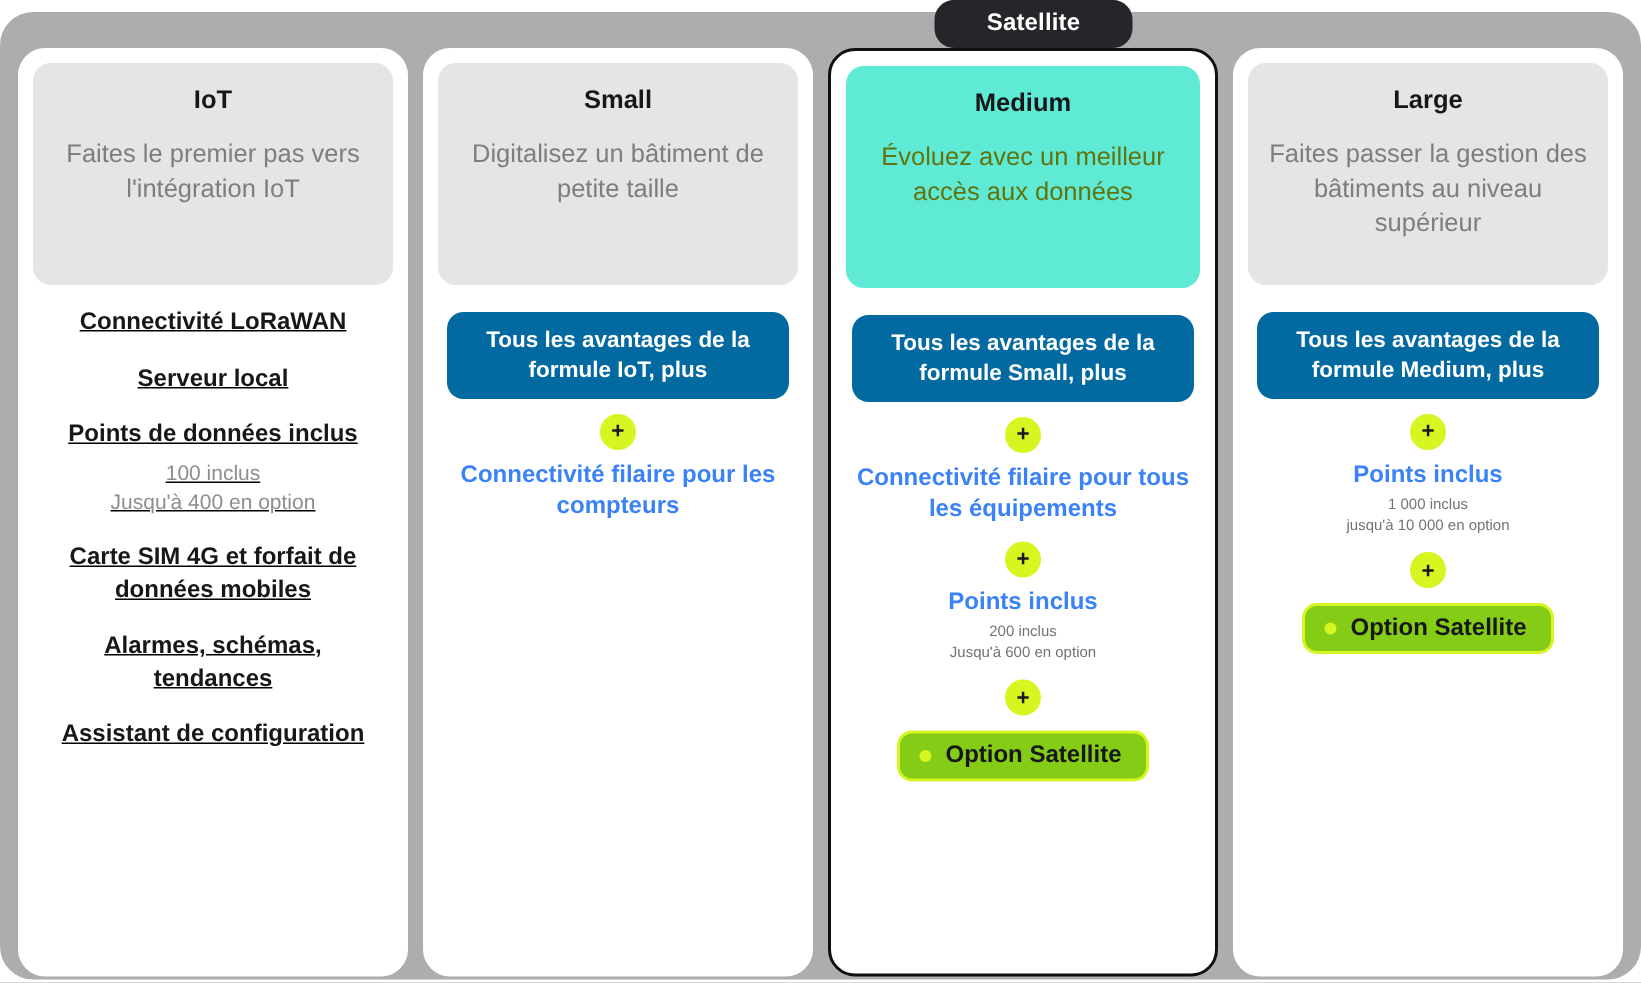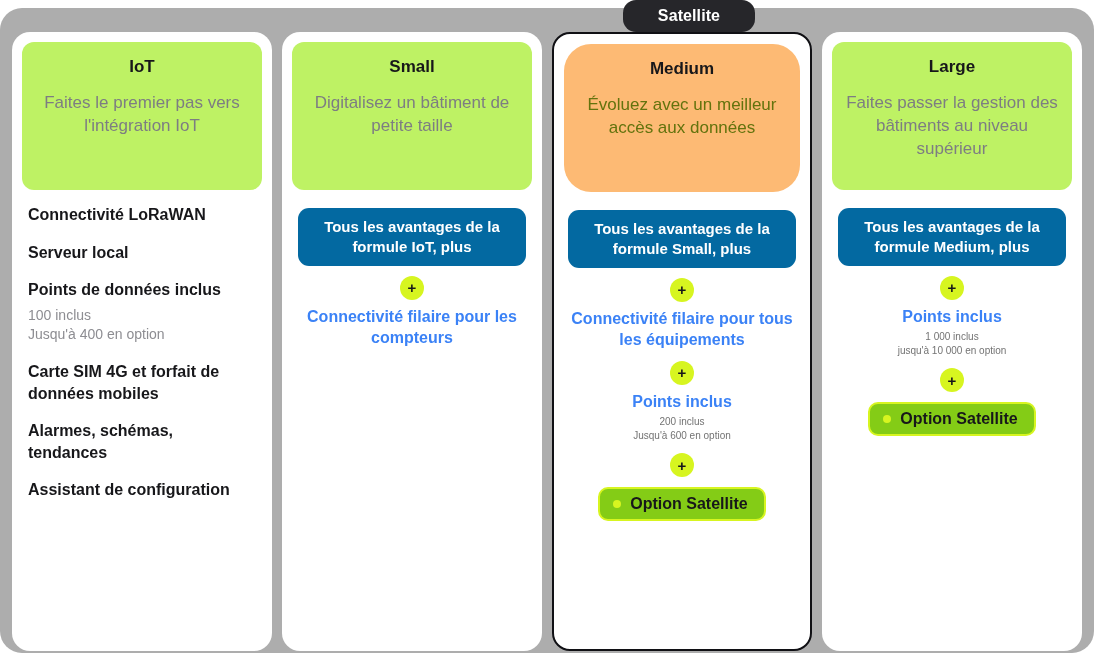--- a/index.html
+++ b/index.html
@@ -88,30 +88,29 @@
     height: 619px;
     margin-top: 12px;
     border: 2px solid #101014;
     z-index: 4;
   }
 
   
   .card-head {
     width: 100%;
     border-radius: 12px;
-    background: #bef264;
+    background: #e5e5e5;
     box-sizing: border-box;
     padding: 14px 12px 18px 12px;
     text-align: center;
     min-height: 148px;
   }
   .card.featured .card-head {
-    background: #fdba74;
+    background: #5eead4;
     min-height: 148px;
-    border-radius: 27px;
   }
   .plan-name {
     font-size: 17px;
     font-weight: 700;
     color: #17171a;
     line-height: 1.3;
     margin-bottom: 14px;
   }
   .plan-tagline {
     font-size: 17px;
@@ -121,21 +120,22 @@
   }
   .card.featured .plan-tagline {
     color: #63730d;
   }
 
   
   .feature-list {
     width: 100%;
     padding: 14px 6px 0 6px;
     box-sizing: border-box;
-    text-align: left;
+    text-align: center;
+    text-decoration: underline;
   }
   .feature-block {
     margin-bottom: 16px;
   }
   .feature-title {
     font-size: 16px;
     font-weight: 700;
     color: #17171a;
     line-height: 1.35;
   }

